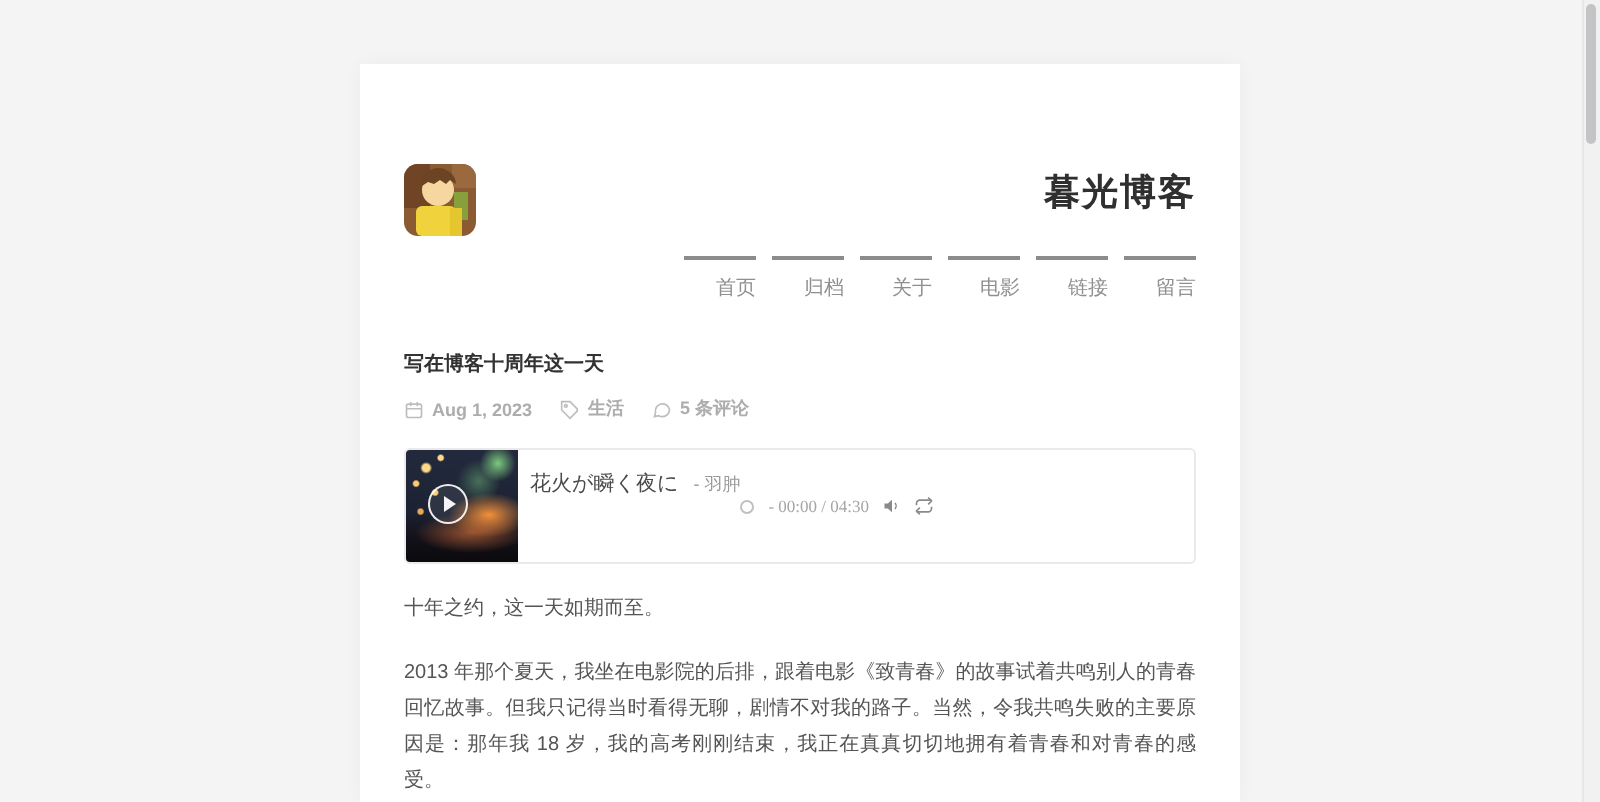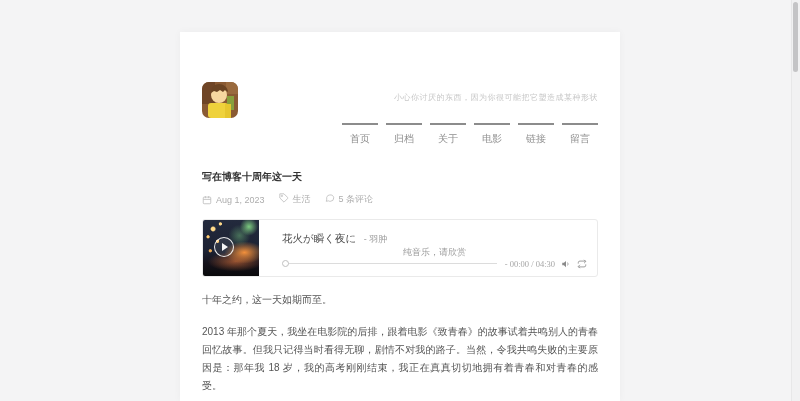--- a/index.html
+++ b/index.html
@@ -39,33 +39,33 @@
   .site-title {
     font-size:18px; font-weight:700; color:#2f2f2f; letter-spacing:1px;
   }
   .site-subtitle {
     margin-top:8px; font-size:8px; color:#c8c8c8; letter-spacing:0.5px;
   }
   .site-nav {
     margin-top:20px; display:flex; justify-content:flex-end; gap:8px;
   }
   .nav-item {
-    display:block; width:36px; text-align:center; text-decoration:none;
+    display:block; width:36px; text-align:right; text-decoration:none;
     border-top:2px solid #8c8c8c; padding-top:7px;
     font-size:10px; color:#8f8f8f; cursor:pointer;
   }
 
   
   .post { margin-top:24px; }
   .post-title { font-size:10px; font-weight:700; color:#333333; }
   .post-meta {
     margin-top:9px; display:flex; align-items:center; gap:14px;
     font-size:9px; color:#adadad;
   }
-  .meta-item { display:flex; align-items:flex-start; gap:4px; color:#adadad; text-decoration:none; }
+  .meta-item { display:flex; align-items:center; gap:4px; color:#adadad; text-decoration:none;font-weight:bold; }
   .meta-item svg { width:10px; height:10px; display:block; }
 
   
   .player {
     margin-top:13px; height:58px; border:1px solid #eaeaea; border-radius:3px;
     display:flex; align-items:stretch; overflow:hidden;
   }
   .cover {
     width:56px; height:56px; flex:none; position:relative;
     background:
@@ -84,22 +84,22 @@
     position:absolute; left:11px; top:17px; width:20px; height:20px;
     border:1px solid rgba(255,255,255,0.9); border-radius:50%;
     background:rgba(255,255,255,0.08); cursor:pointer;
   }
   .play-icon {
     position:absolute; left:7px; top:5px; width:0; height:0;
     border-left:6px solid rgba(255,255,255,0.95);
     border-top:4px solid transparent; border-bottom:4px solid transparent;
   }
   .player-body {
-    flex:1; display:flex; flex-direction:column; justify-content:center;
-    padding:7px 10px 7px 23px; min-width:0;
+    flex:1; display:flex; flex-direction:row; justify-content:flex-start;
+    padding:7px 10px 7px 6px; min-width:0;
   }
   .song-title { font-size:10.5px; color:#4a4a4a; }
   .song-artist { font-size:9px; color:#9b9b9b; margin-left:3px; }
   .player-caption { text-align:center; font-size:9px; color:#9b9b9b; }
   .player-controls { display:flex; align-items:center; }
   .progress-knob {
     width:7px; height:7px; border-radius:50%; flex:none;
     border:1px solid #c0c0c0; background:#ffffff; z-index:1; cursor:pointer;
   }
   .progress-bar { flex:1; height:1px; background:#dcdcdc; margin-left:-1px; cursor:pointer; }
@@ -129,21 +129,21 @@
         <rect x="0" y="0" width="13" height="22" fill="#6f4526"></rect>
         <rect x="24" y="0" width="12" height="12" fill="#9a6a3e"></rect>
         <rect x="25" y="14" width="7" height="14" fill="#87a03c"></rect>
         <circle cx="17" cy="13" r="8" fill="#f6d7a0"></circle>
         <path d="M9 11c0-6 4-9 8-9s9 3 9 8l-3-2-2 2-3-2-3 2-3-1z" fill="#6b4423"></path>
         <rect x="6" y="21" width="20" height="15" rx="3" fill="#efd23c"></rect>
         <rect x="23" y="22" width="6" height="14" fill="#e6c62e"></rect>
       </svg>
     </div>
     <div class="site-info">
-      <p class="site-subtitle">小心你讨厌的东西，因为你很可能把它塑造成某种形状</p>
+      <h1 class="site-title">暮光博客</h1>
     </div>
     <nav class="site-nav">
       <a class="nav-item">首页</a>
       <a class="nav-item">归档</a>
       <a class="nav-item">关于</a>
       <a class="nav-item">电影</a>
       <a class="nav-item">链接</a>
       <a class="nav-item">留言</a>
     </nav>
   </header>
@@ -178,21 +178,20 @@
       <div class="cover">
         <button class="play-button">
           <span class="play-icon"></span>
         </button>
       </div>
       <div class="player-body">
         <div class="player-title-row">
           <span class="song-title">花火が瞬く夜に</span>
           <span class="song-artist">- 羽肿</span>
         </div>
-        <div class="player-caption">纯音乐，请欣赏</div>
         <div class="player-controls">
           <span class="progress-knob"></span>
           <div class="progress-bar"></div>
           <span class="time-display">- 00:00 / 04:30</span>
           <svg class="ctl-icon" viewBox="0 0 24 24" fill="#8a8a8a" aria-hidden="true">
             <path d="M3 9v6h4l5 4.5v-15L7 9H3z"></path>
               <path d="M15.5 8.5a5 5 0 0 1 0 7" fill="none" stroke="#8a8a8a" stroke-width="1.8"></path>
           </svg>
           <svg class="ctl-icon" viewBox="0 0 24 24" fill="none" stroke="#8a8a8a" stroke-width="2" aria-hidden="true">
             <path d="M17 2l4 4-4 4"></path>

